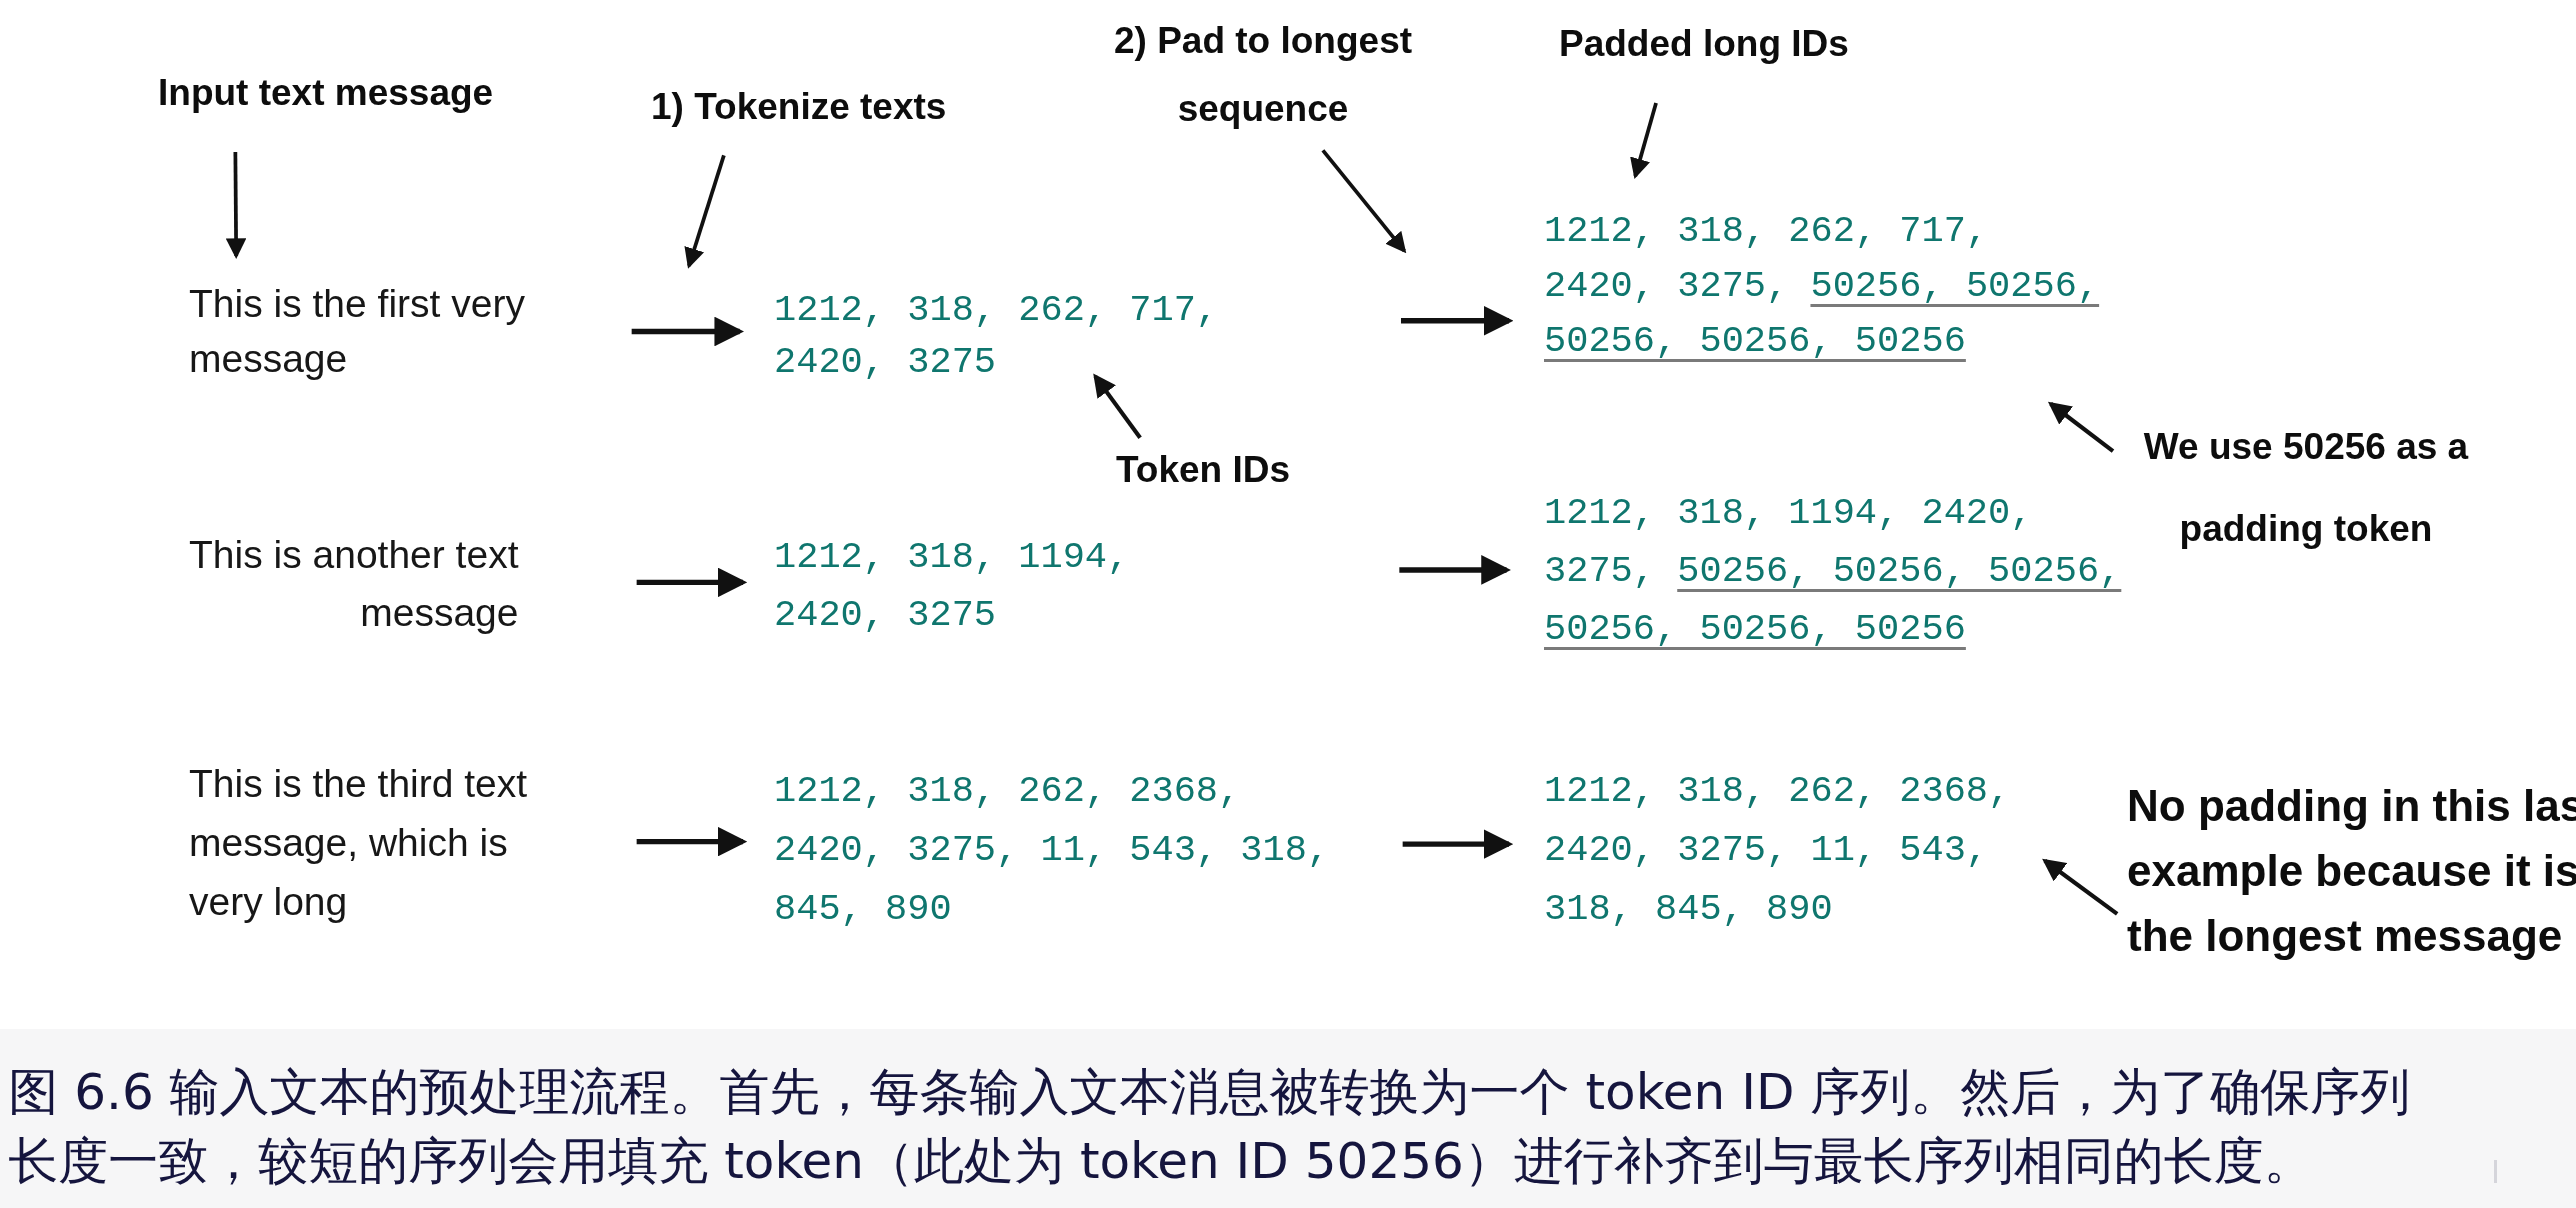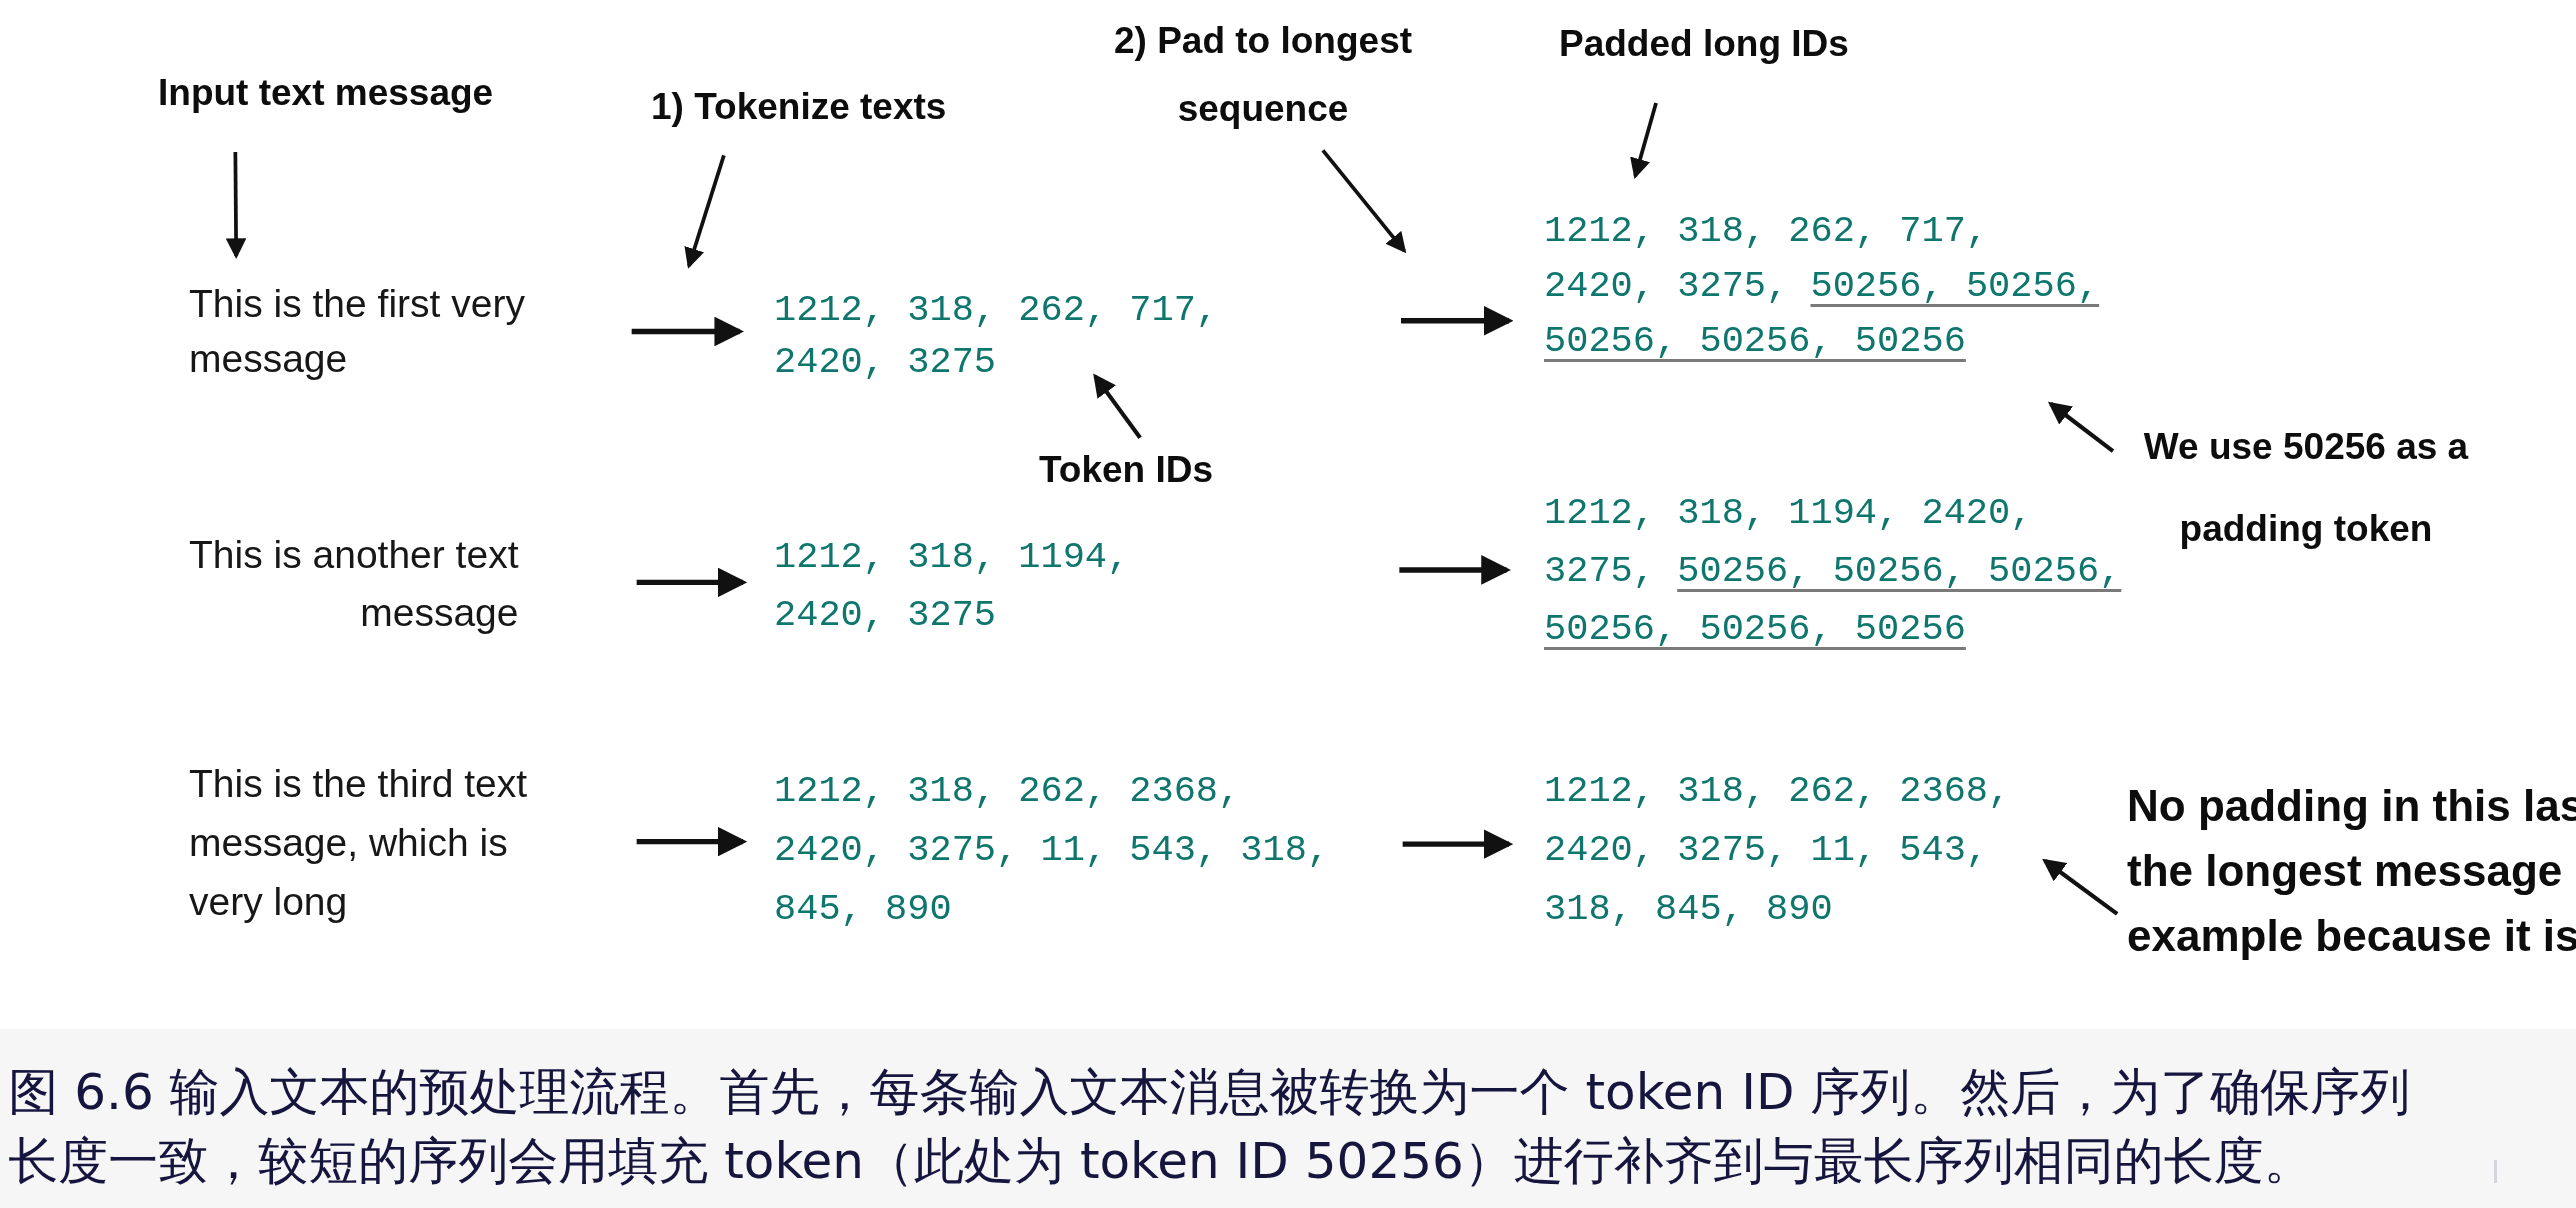--- a/index.html
+++ b/index.html
@@ -103,23 +103,23 @@
   <div class="abs mono" style="left:1544px;top:204px;line-height:55px;"><div><span>1212, 318, 262, 717,</span></div><div><span>2420, 3275, </span><span class="u">50256, 50256,</span></div><div><span class="u">50256, 50256, 50256</span></div></div>
 
   <div class="abs msg" style="left:189px;top:526px;line-height:58px;text-align:right;"><div>This is another text</div><div>message</div></div>
   <div class="abs mono" style="left:774px;top:528px;line-height:58px;"><div>1212, 318, 1194,</div><div>2420, 3275</div></div>
   <div class="abs mono" style="left:1544px;top:484px;line-height:58px;"><div><span>1212, 318, 1194, 2420,</span></div><div><span>3275, </span><span class="u">50256, 50256, 50256,</span></div><div><span class="u">50256, 50256, 50256</span></div></div>
 
   <div class="abs msg" style="left:189px;top:754px;line-height:59px;"><div>This is the third text</div><div>message, which is</div><div>very long</div></div>
   <div class="abs mono" style="left:774px;top:762px;line-height:59px;"><div>1212, 318, 262, 2368,</div><div>2420, 3275, 11, 543, 318,</div><div>845, 890</div></div>
   <div class="abs mono" style="left:1544px;top:762px;line-height:59px;"><div><span>1212, 318, 262, 2368,</span></div><div><span>2420, 3275, 11, 543,</span></div><div><span>318, 845, 890</span></div></div>
 
-  <div class="abs lbl" style="left:1039px;top:449px;font-size:37px;">Token IDs</div>
+  <div class="abs lbl" style="left:1116px;top:449px;font-size:37px;">Token IDs</div>
   <div class="abs note" style="left:2069px;top:406px;width:474px;line-height:82px;font-size:37px;"><div>We use 50256 as a</div><div>padding token</div></div>
-  <div class="abs note" style="left:2127px;top:773px;width:432px;line-height:65px;"><div>No padding in this last</div><div>the longest message</div><div>example because it is</div></div>
+  <div class="abs note" style="left:2127px;top:773px;width:432px;line-height:65px;"><div>No padding in this last</div><div>example because it is</div><div>the longest message</div></div>
 
   <div class="abs caption" style="left:8.3px;top:1059px;">图 6.6 输入文本的预处理流程。首先，每条输入文本消息被转换为一个 token ID 序列。然后，为了确保序列</div>
   <div class="abs caption" style="left:8.3px;top:1128px;">长度一致，较短的序列会用填充 token（此处为 token ID 50256）进行补齐到与最长序列相同的长度。</div>
 
   <div class="abs artifact" style="left:2494px;top:1160px;width:2.5px;height:23px;opacity:0.55;"></div>
 
 </div>
 
 
 </body></html>

